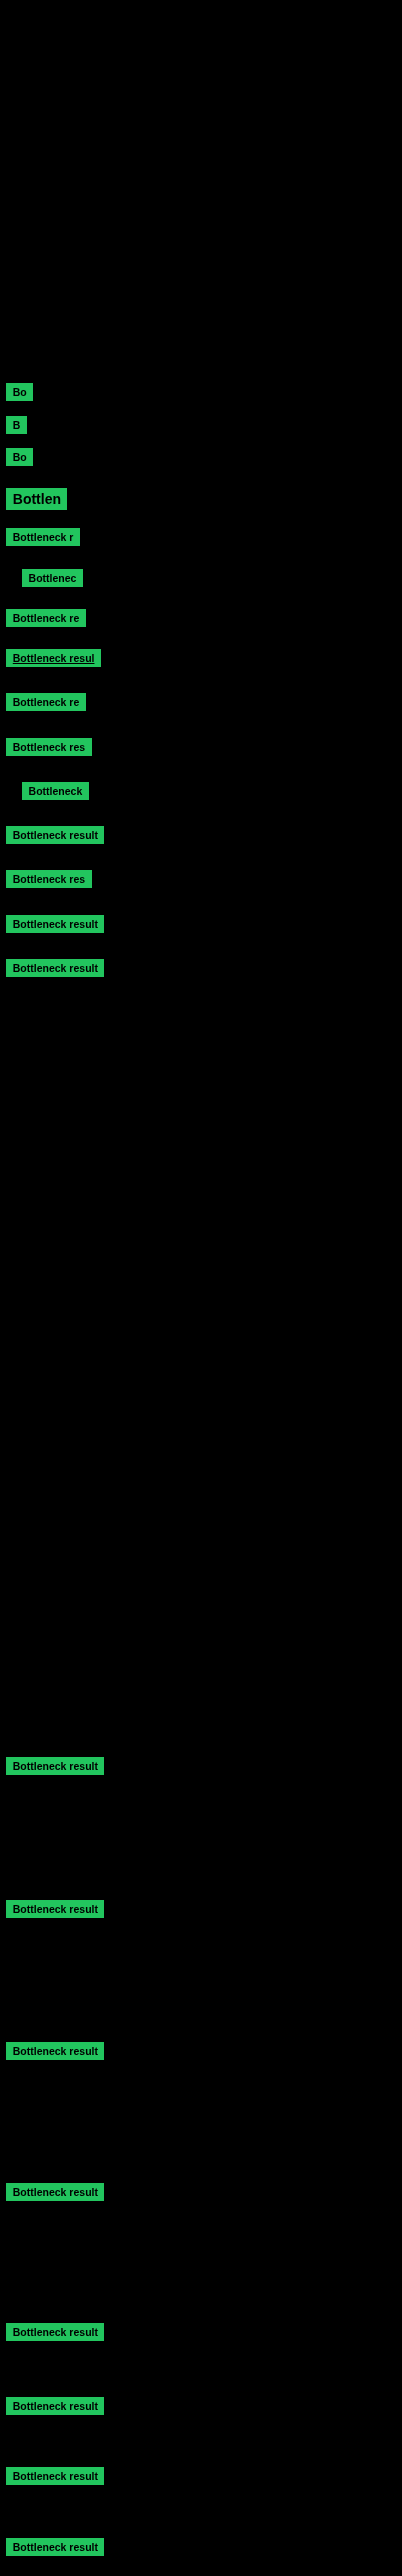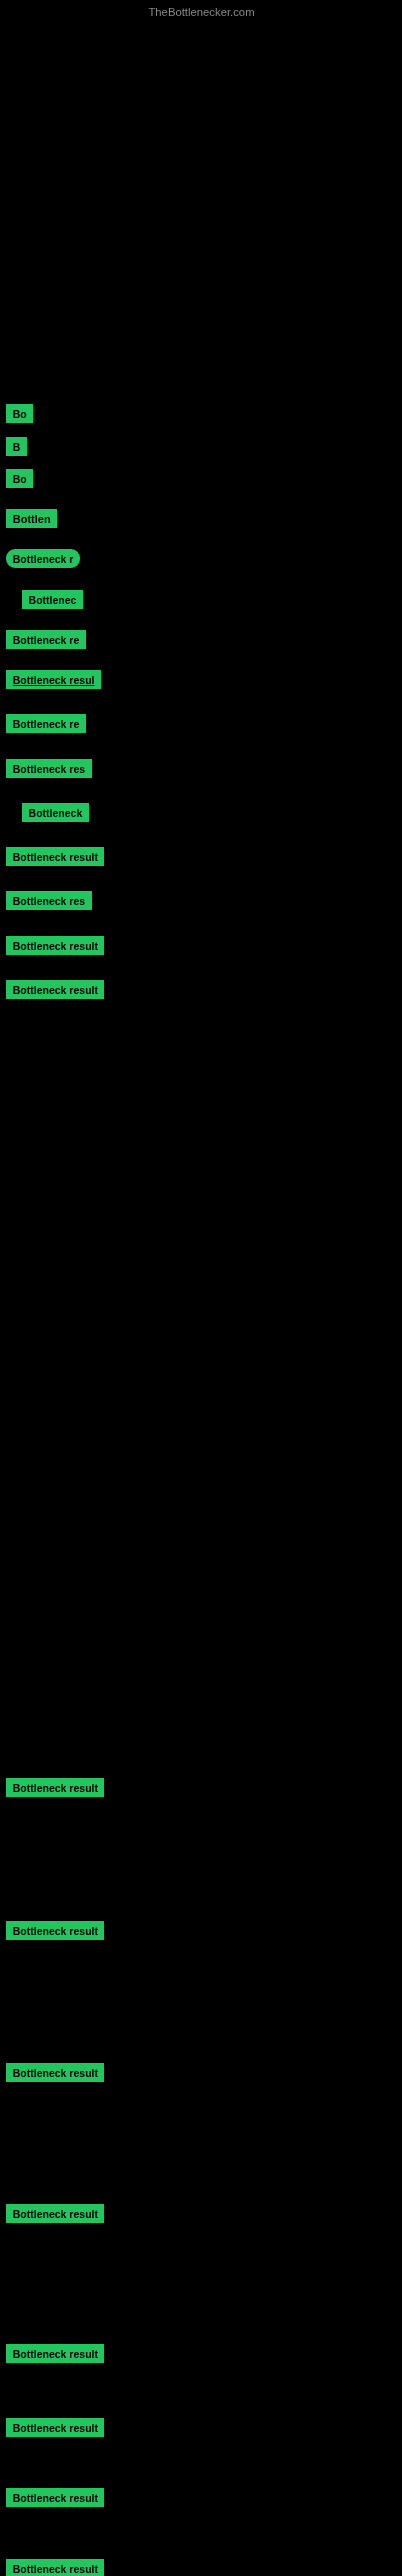--- a/index.html
+++ b/index.html
@@ -39,29 +39,28 @@
     
     .container {
       position: relative;
       width: 403px;
     }
   </style>
 </head>
 <body>
 
 <div class="container">
-  <div class="site-title">TheBottlenecker.com</div>
 
   <div id="items-container" style="position: relative; width: 403px; height: 2576px;">
 
   <div class="bottleneck-item" style="position: absolute; top: 378px; left: 3.2px; max-width: 40px; font-size: 10.5px;">Bo</div>
       <div class="bottleneck-item" style="position: absolute; top: 411px; left: 3.2px; max-width: 34px; font-size: 10.5px;">B</div>
       <div class="bottleneck-item" style="position: absolute; top: 443px; left: 3.2px; max-width: 40px; font-size: 10.5px;">Bo</div>
-      <div class="bottleneck-item" style="position: absolute; top: 483px; left: 3.2px; max-width: 64px; font-size: 11px;">Bottlen</div>
-      <div class="bottleneck-item" style="position: absolute; top: 523px; left: 3.2px; max-width: 89px; font-size: 10.5px; border-radius: 9px;">Bottleneck r</div>
+      <div class="bottleneck-item" style="position: absolute; top: 483px; left: 3.2px; max-width: 64px; font-size: 14px;">Bottlen</div>
+      <div class="bottleneck-item" style="position: absolute; top: 523px; left: 3.2px; max-width: 89px; font-size: 10.5px;">Bottleneck r</div>
       <div class="bottleneck-item" style="position: absolute; top: 564px; left: 19px; max-width: 79px; font-size: 10.5px;">Bottlenec</div>
       <div class="bottleneck-item" style="position: absolute; top: 604px; left: 3.2px; max-width: 97px; font-size: 10.5px;">Bottleneck re</div>
       <div class="bottleneck-item" style="position: absolute; top: 644px; left: 3.2px; max-width: 113px; font-size: 10.5px; text-decoration: underline;">Bottleneck resul</div>
       <div class="bottleneck-item" style="position: absolute; top: 688px; left: 3.2px; max-width: 97px; font-size: 10.5px;">Bottleneck re</div>
       <div class="bottleneck-item" style="position: absolute; top: 733px; left: 3.2px; max-width: 105px; font-size: 10.5px;">Bottleneck res</div>
       <div class="bottleneck-item" style="position: absolute; top: 777px; left: 19px; max-width: 82px; font-size: 10.5px;">Bottleneck</div>
       <div class="bottleneck-item" style="position: absolute; top: 821px; left: 3.2px; max-width: 121px; font-size: 10.5px;">Bottleneck result</div>
       <div class="bottleneck-item" style="position: absolute; top: 865px; left: 3.2px; max-width: 105px; font-size: 10.5px;">Bottleneck res</div>
       <div class="bottleneck-item" style="position: absolute; top: 910px; left: 3.2px; max-width: 121px; font-size: 10.5px;">Bottleneck result</div>
       <div class="bottleneck-item" style="position: absolute; top: 954px; left: 3.2px; max-width: 121px; font-size: 10.5px;">Bottleneck result</div>

